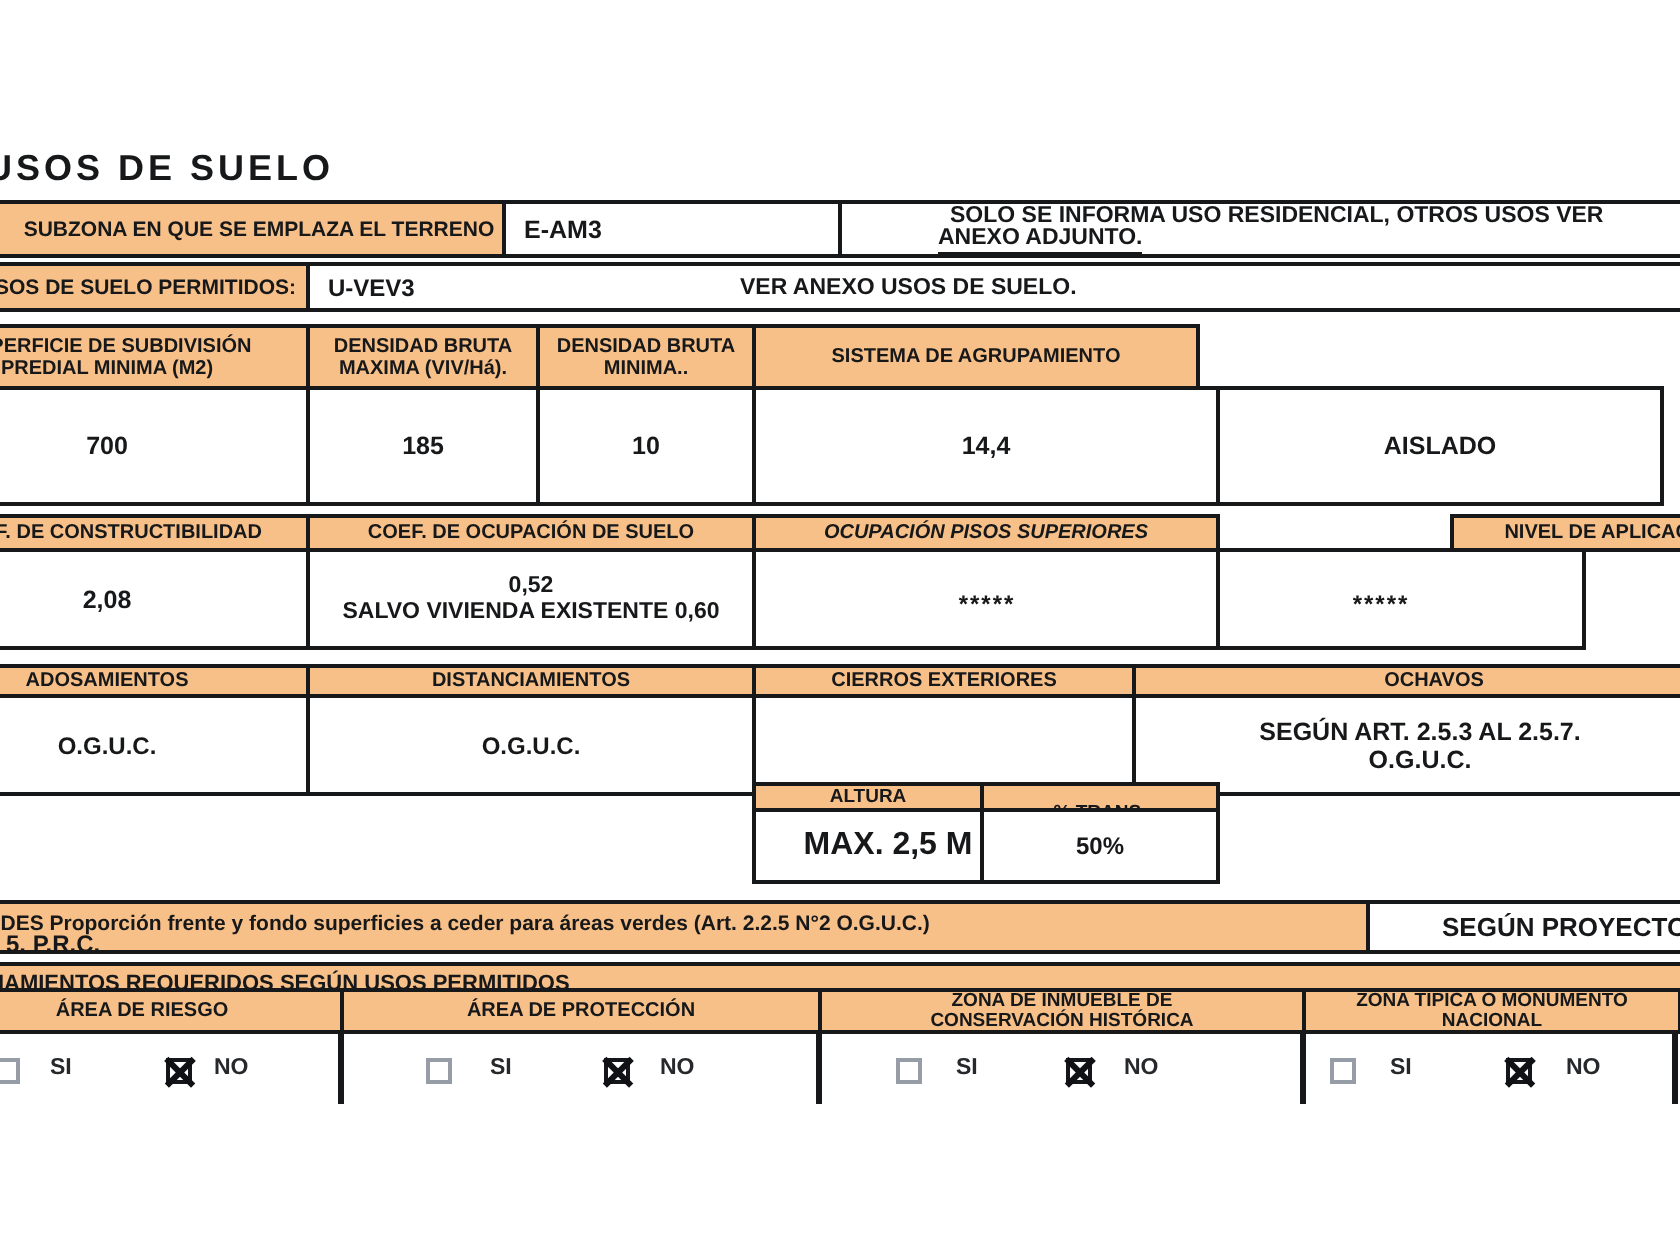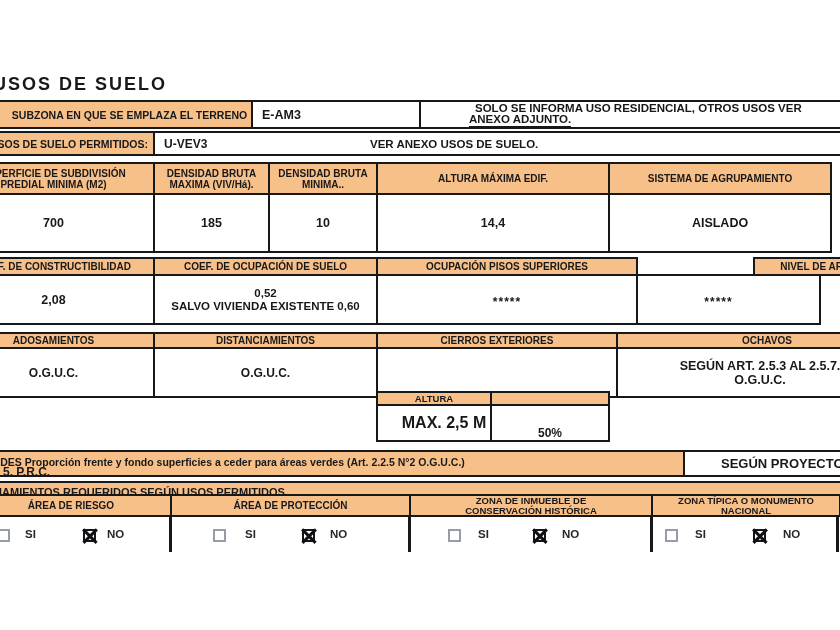--- a/index.html
+++ b/index.html
@@ -34,38 +34,38 @@
   .b1h .c1,.b1v .c1{width:203px;}
   .b1h .c2,.b1v .c2{width:117px;}
   .b1h .c3,.b1v .c3{width:110px;}
   .b1h .c4,.b1v .c4{width:234px;}
   .b1h .c5,.b1v .c5{width:224px;}
 
   .b2h{top:257px;left:-48px;height:19px;font-size:10px;}
   .b2v{top:274px;left:-48px;height:51px;font-size:12.5px;}
   .b2h .c1,.b2v .c1{width:203px;}
   .b2h .c2,.b2v .c2{width:225px;}
-  .b2h .c3,.b2v .c3{width:262px;}
+  .b2h .c3,.b2v .c3{width:234px;font-style:italic;}
   .b2h .c4,.b2v .c4{width:119px;margin-top:30px;}
   .b2h .c5,.b2v .c5{width:185px;padding-right:20px;}
   .b2v .c2{font-size:11.5px;line-height:13px;}
   .ast{font-size:12px;letter-spacing:1px;margin-top:5px;}
 
   .b3h{top:332px;left:-48px;height:17px;font-size:10px;}
   .b3v{top:347px;left:-48px;height:51px;font-size:12px;}
   .b3h .c1,.b3v .c1{width:203px;}
   .b3h .c2,.b3v .c2{width:225px;}
-  .b3h .c3,.b3v .c3{width:242px;}
+  .b3h .c3,.b3v .c3{width:192px;}
   .b3h .c4,.b3v .c4{width:302px;}
   .b3v .c4{font-size:12.5px;line-height:14px;padding-right:14px;}
 
   .cier-h1{left:376px;top:347px;width:116px;height:15px;font-size:9.5px;}
   .cier-h2{left:490px;top:347px;width:120px;height:30px;font-size:9.5px;}
   .cier-v1{left:376px;top:360px;width:136px;height:38px;font-size:16px;}
-  .cier-v2{left:490px;top:360px;width:120px;height:38px;font-size:12px;align-items:flex-end;}
+  .cier-v2{left:490px;top:360px;width:120px;height:38px;font-size:12px;}
 
   .av-orange{left:-48px;top:406px;width:733px;height:27px;}
   .av-label{left:-61px;top:412px;font-size:10.5px;font-weight:bold;white-space:nowrap;}
   .av-white{left:683px;top:406px;width:227px;height:27px;font-size:13px;justify-content:flex-start;padding-left:36px;}
 
   .est{left:-48px;top:437px;width:958px;height:20px;}
   .est-label{left:-54px;top:442px;font-size:11px;font-weight:bold;white-space:nowrap;}
 
   .prc{position:absolute;left:3px;top:465px;font-size:12px;font-weight:bold;}
 
@@ -122,23 +122,20 @@
 PREDIAL MINIMA (M2)</span>
       </div>
     <div class="cell orange c2">
         <span class="pre">DENSIDAD BRUTA
 MAXIMA (VIV/Há).</span>
       </div>
     <div class="cell orange c3">
         <span class="pre">DENSIDAD BRUTA
 MINIMA..</span>
       </div>
-    <div class="cell orange c4">
-        <span>ALTURA MÁXIMA EDIF.</span>
-      </div>
     <div class="cell orange c5">
         <span>SISTEMA DE AGRUPAMIENTO</span>
       </div>
   </div>
 
   <div class="row b1v">
     <div class="cell c1">
         <span>700</span>
       </div>
     <div class="cell c2">

